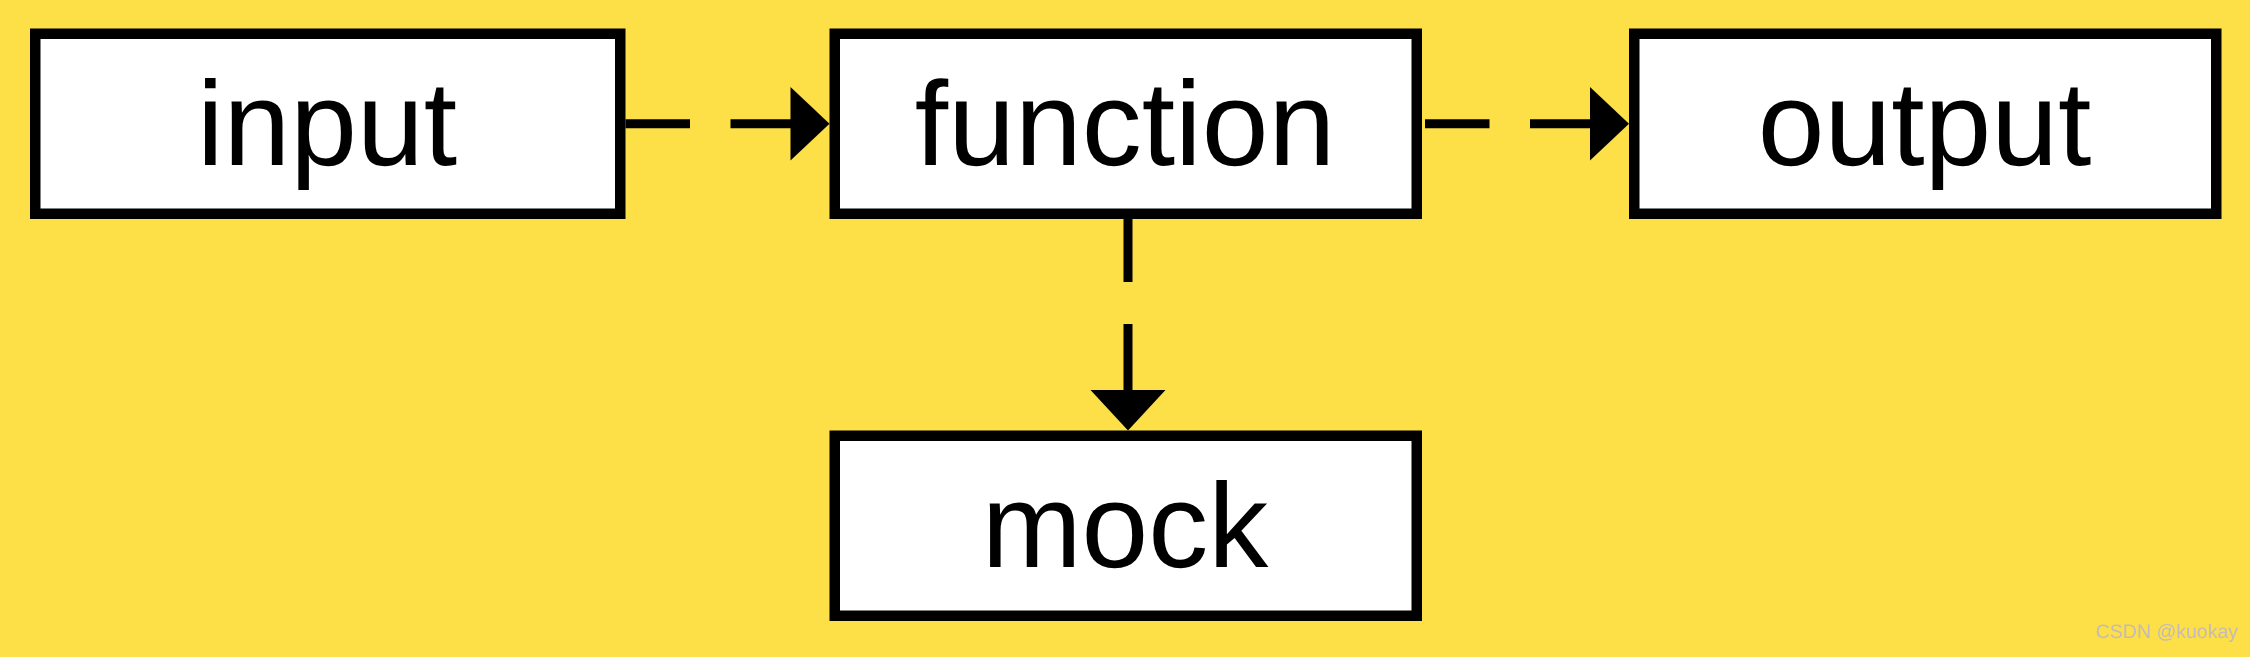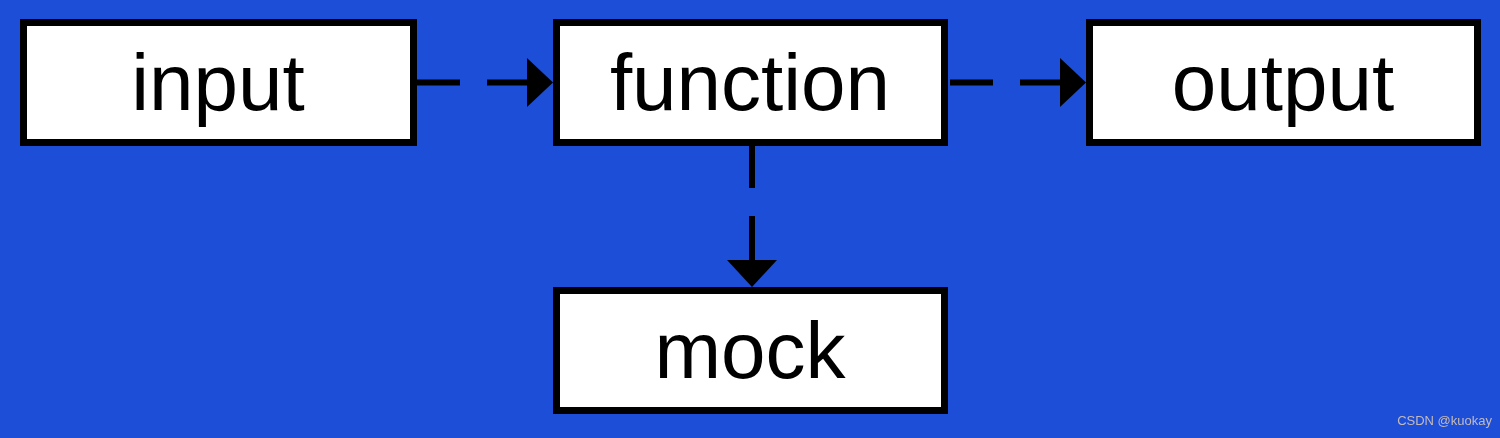--- a/index.html
+++ b/index.html
@@ -4,21 +4,21 @@
 <style>
   html, body {
     margin: 0;
     padding: 0;
     background: #ffffff;
   }
   .canvas {
     position: relative;
     width: 1500px;
     height: 438px;
-    background: #1d4ed8;
+    background: #fde047;
     overflow: hidden;
     text-decoration: underline;
   }
   .canvas svg {
     display: block;
     width: 1500px;
     height: 438px;
   }
   .box {
     fill: #ffffff;

